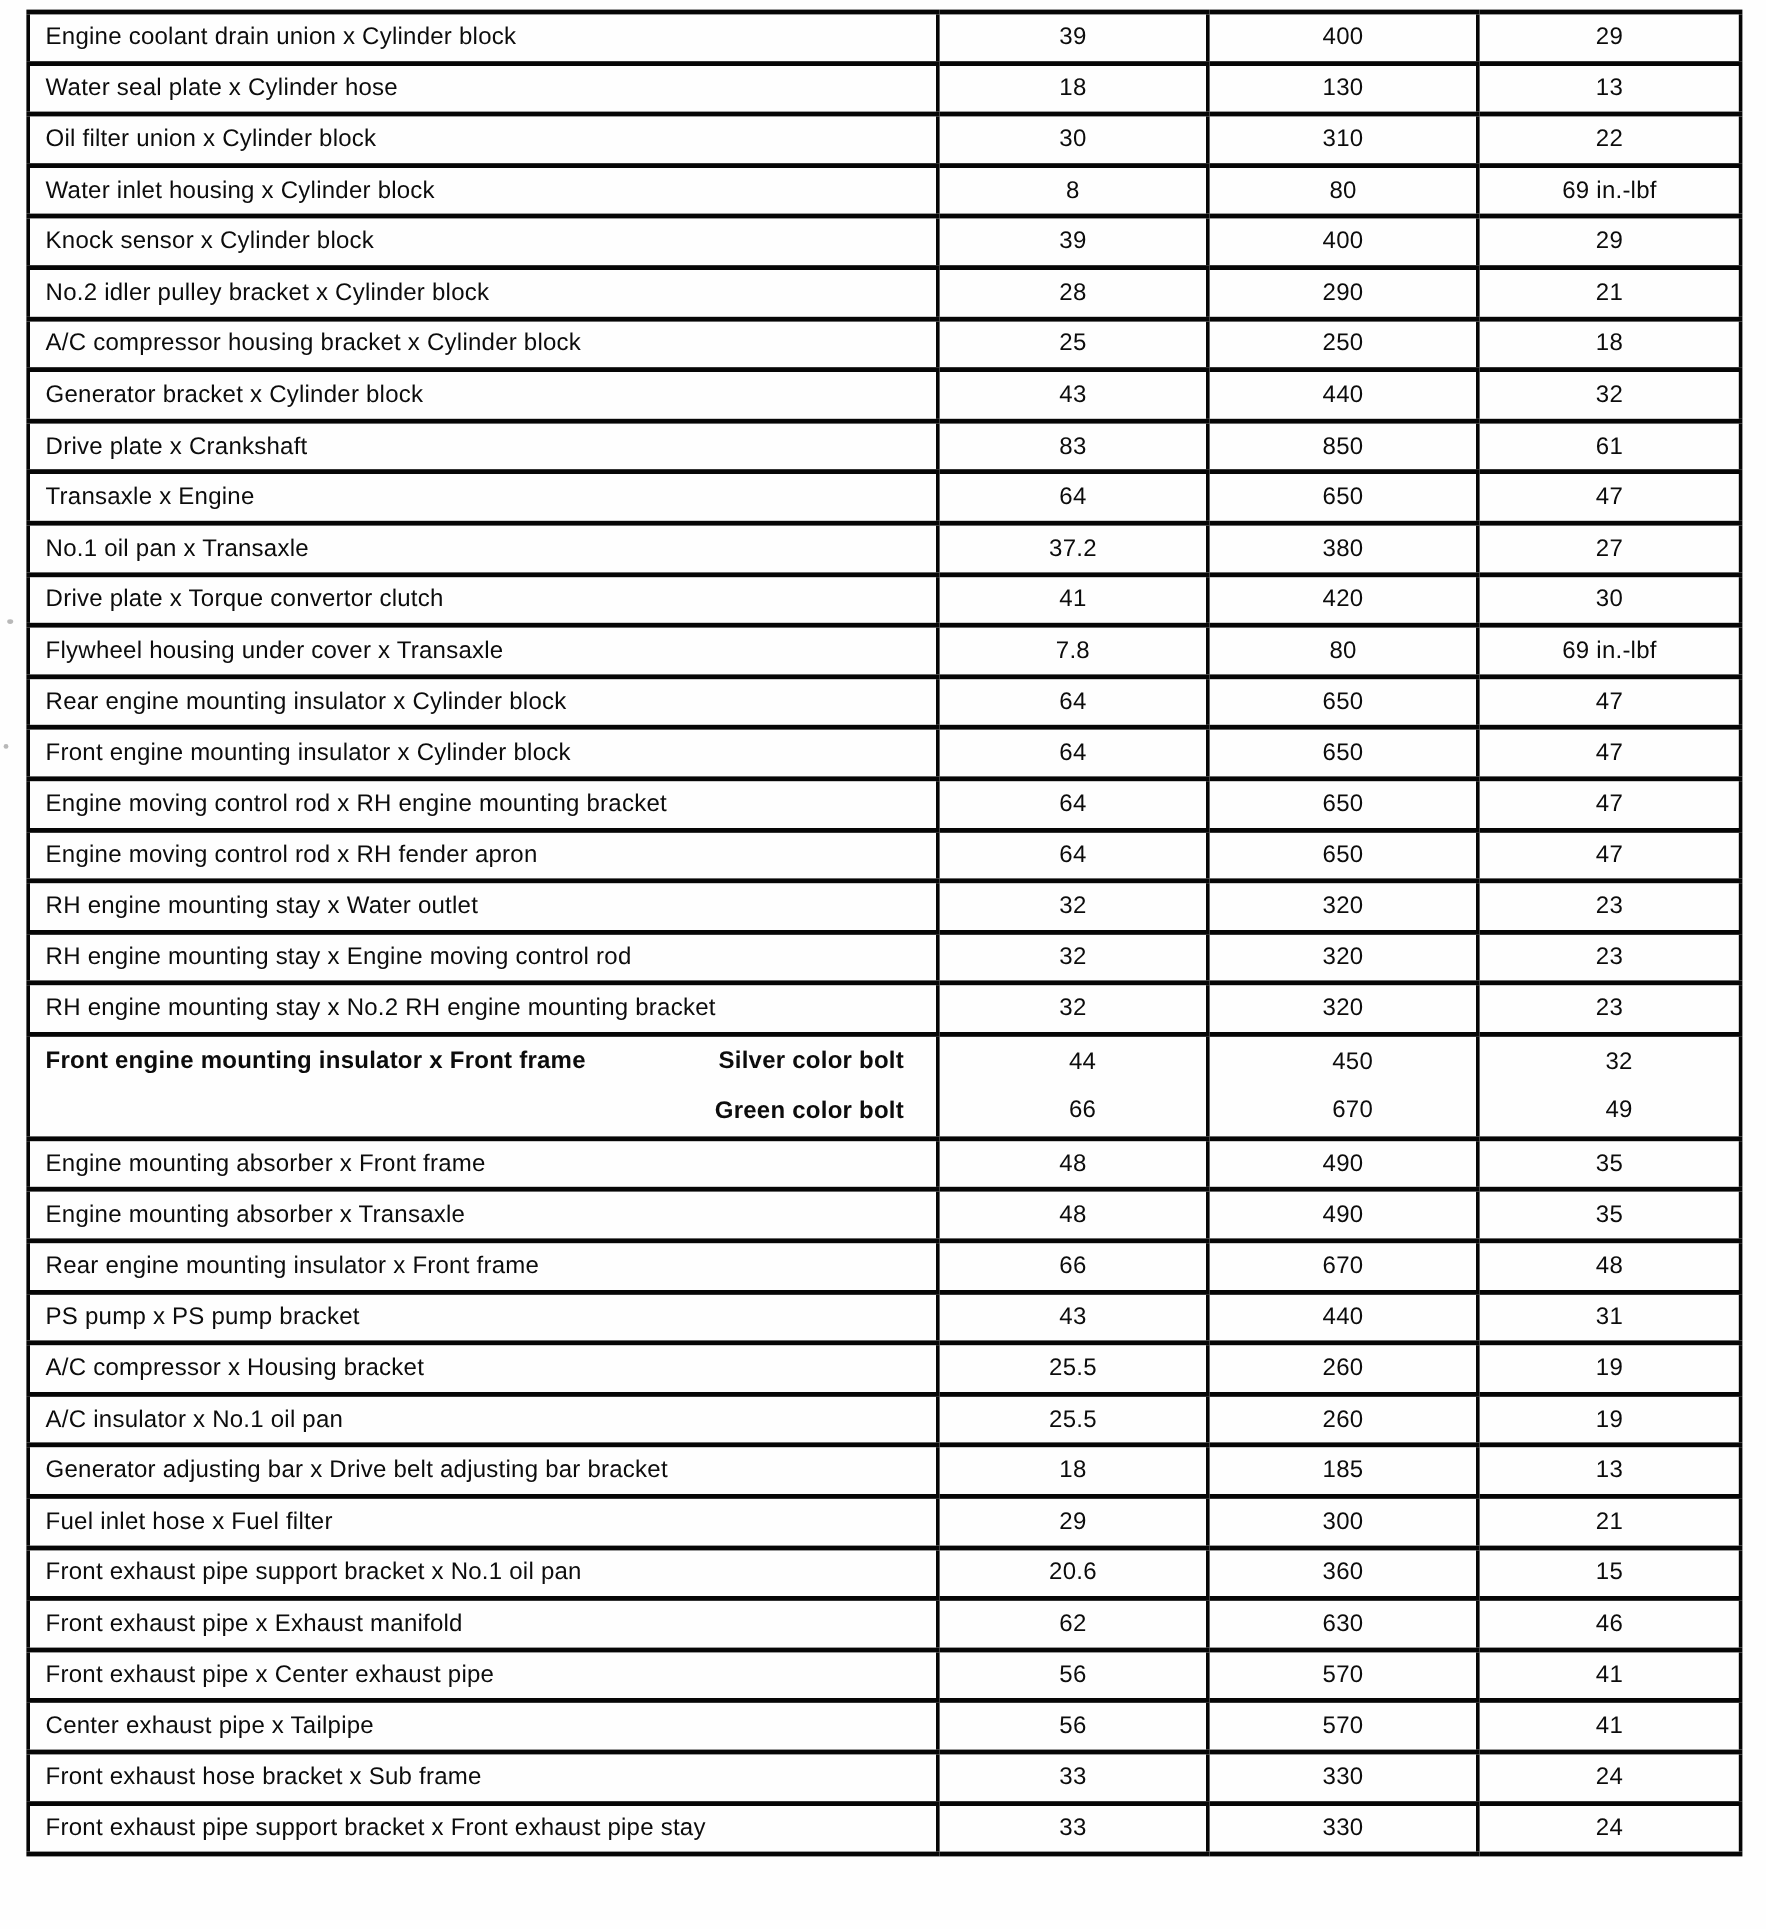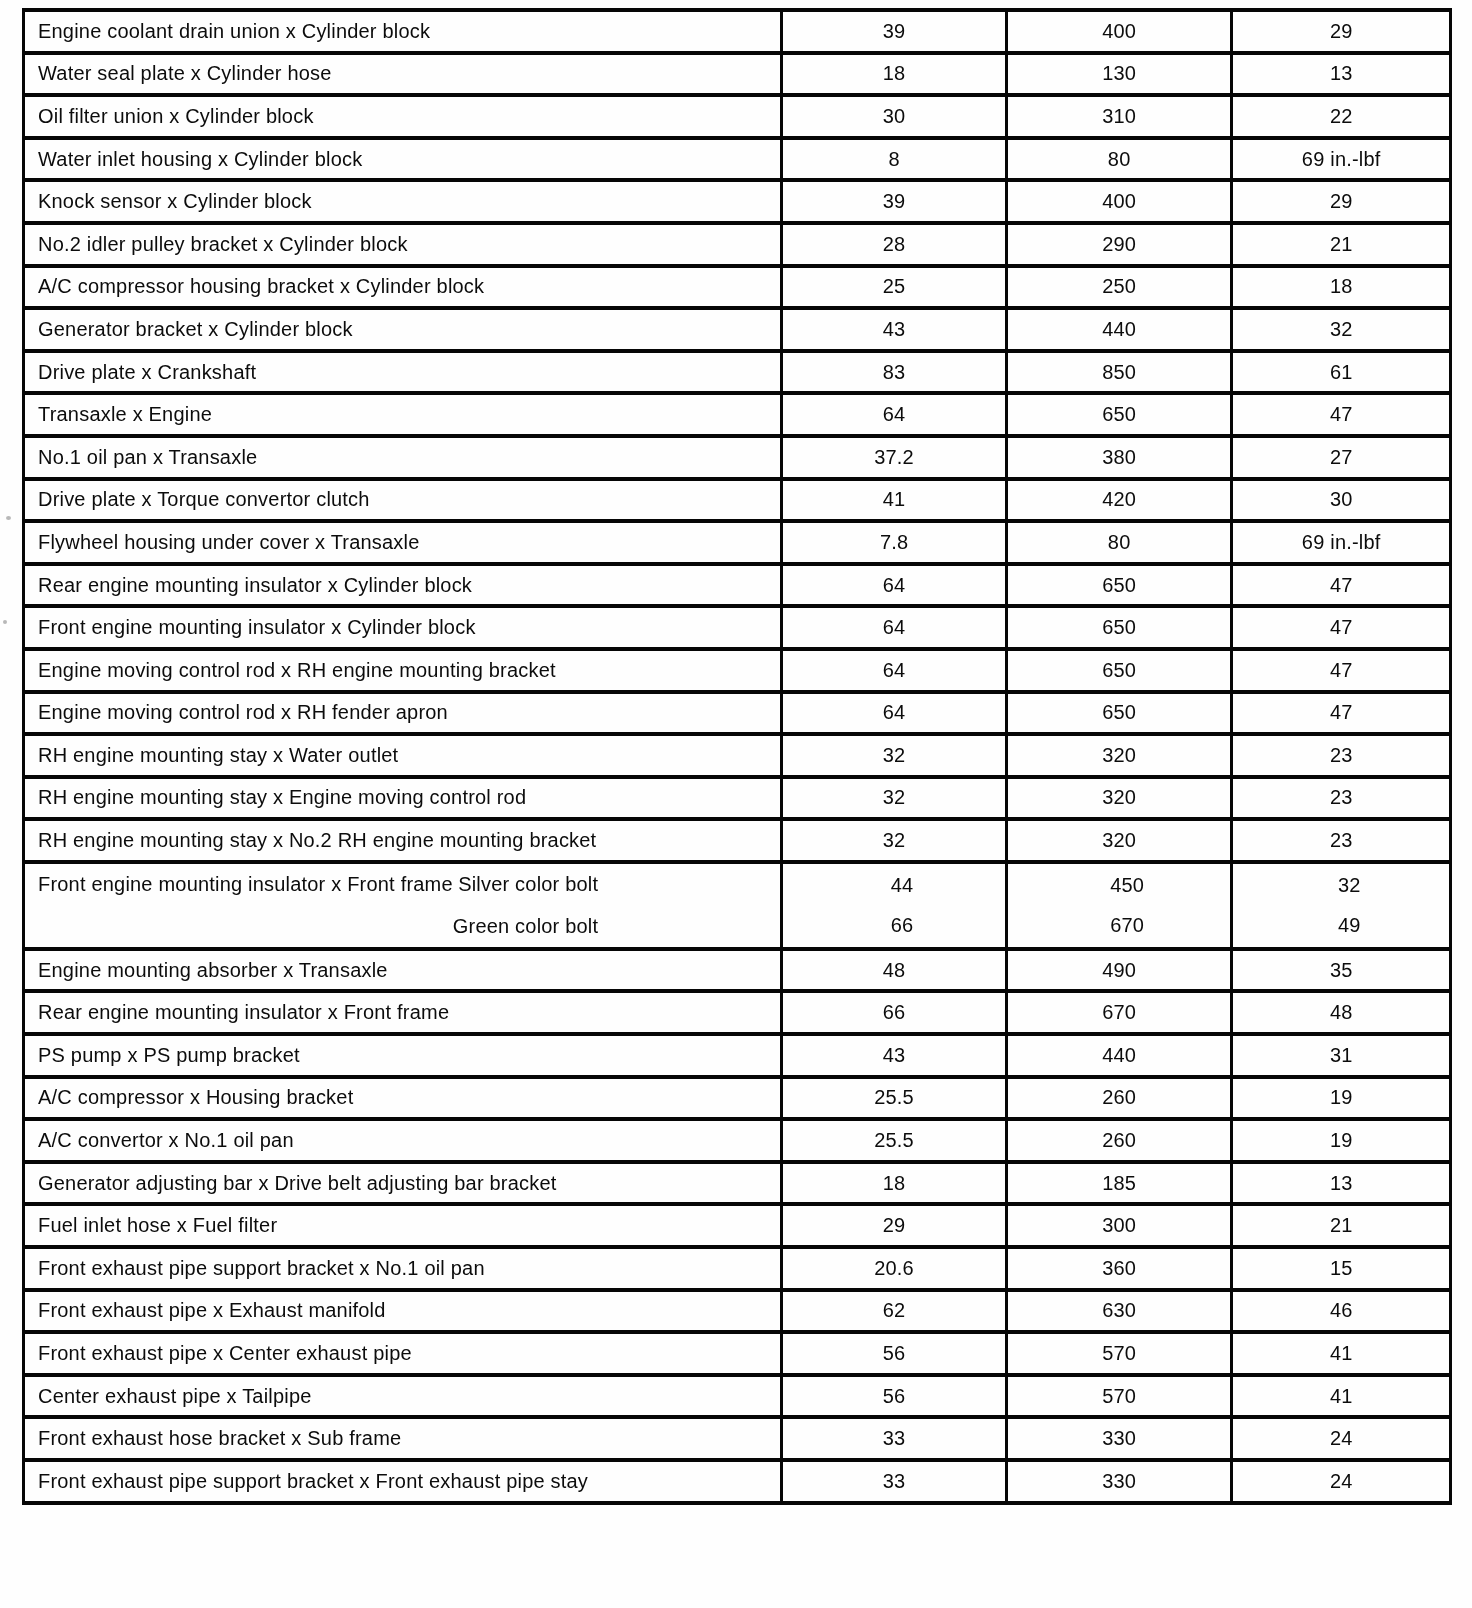--- a/index.html
+++ b/index.html
@@ -40,22 +40,24 @@
   }
   td.value-cell {
     text-align: center;
     vertical-align: middle;
     padding: 0;
   }
   
   tr.double td { height: 81.2px; }
   .dl-wrap {
     display: flex;
+    justify-content: space-between;
     align-items: stretch;
     height: 83px;
+    font-weight: bold;
   }
   .dl-label {
     display: flex;
     align-items: center;
     height: 50%;
   }
   .notes {
     display: flex;
     flex-direction: column;
     height: 100%;
@@ -247,20 +249,26 @@
             </div>
           </td>
           <td class="value-cell">
             <div class="vstack">
               <div>32</div>
               <div>49</div>
             </div>
           </td>
         </tr>
         <tr>
+          <td class="label-cell">Engine mounting absorber x Front frame</td>
+          <td class="value-cell">48</td>
+          <td class="value-cell">490</td>
+          <td class="value-cell">35</td>
+        </tr>
+        <tr>
           <td class="label-cell">Engine mounting absorber x Transaxle</td>
           <td class="value-cell">48</td>
           <td class="value-cell">490</td>
           <td class="value-cell">35</td>
         </tr>
         <tr>
           <td class="label-cell">Rear engine mounting insulator x Front frame</td>
           <td class="value-cell">66</td>
           <td class="value-cell">670</td>
           <td class="value-cell">48</td>
@@ -271,21 +279,21 @@
           <td class="value-cell">440</td>
           <td class="value-cell">31</td>
         </tr>
         <tr>
           <td class="label-cell">A/C compressor x Housing bracket</td>
           <td class="value-cell">25.5</td>
           <td class="value-cell">260</td>
           <td class="value-cell">19</td>
         </tr>
         <tr>
-          <td class="label-cell">A/C convertor x No.1 oil pan</td>
+          <td class="label-cell">A/C insulator x No.1 oil pan</td>
           <td class="value-cell">25.5</td>
           <td class="value-cell">260</td>
           <td class="value-cell">19</td>
         </tr>
         <tr>
           <td class="label-cell">Generator adjusting bar x Drive belt adjusting bar bracket</td>
           <td class="value-cell">18</td>
           <td class="value-cell">185</td>
           <td class="value-cell">13</td>
         </tr>

